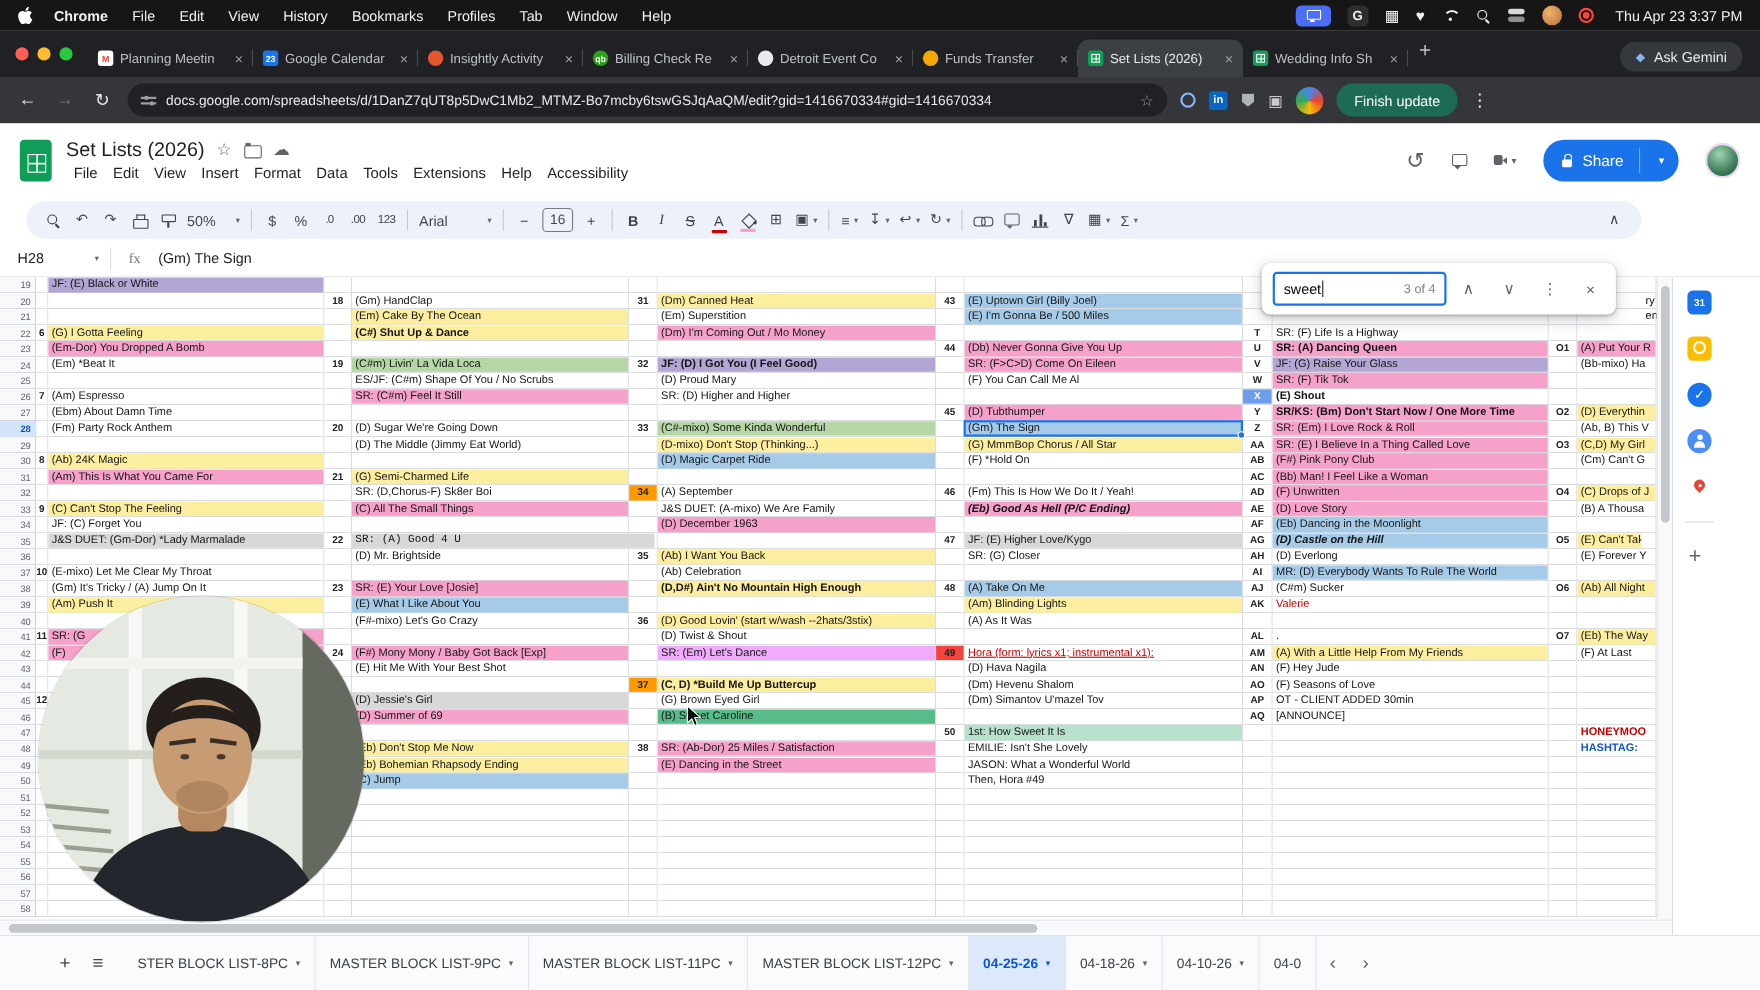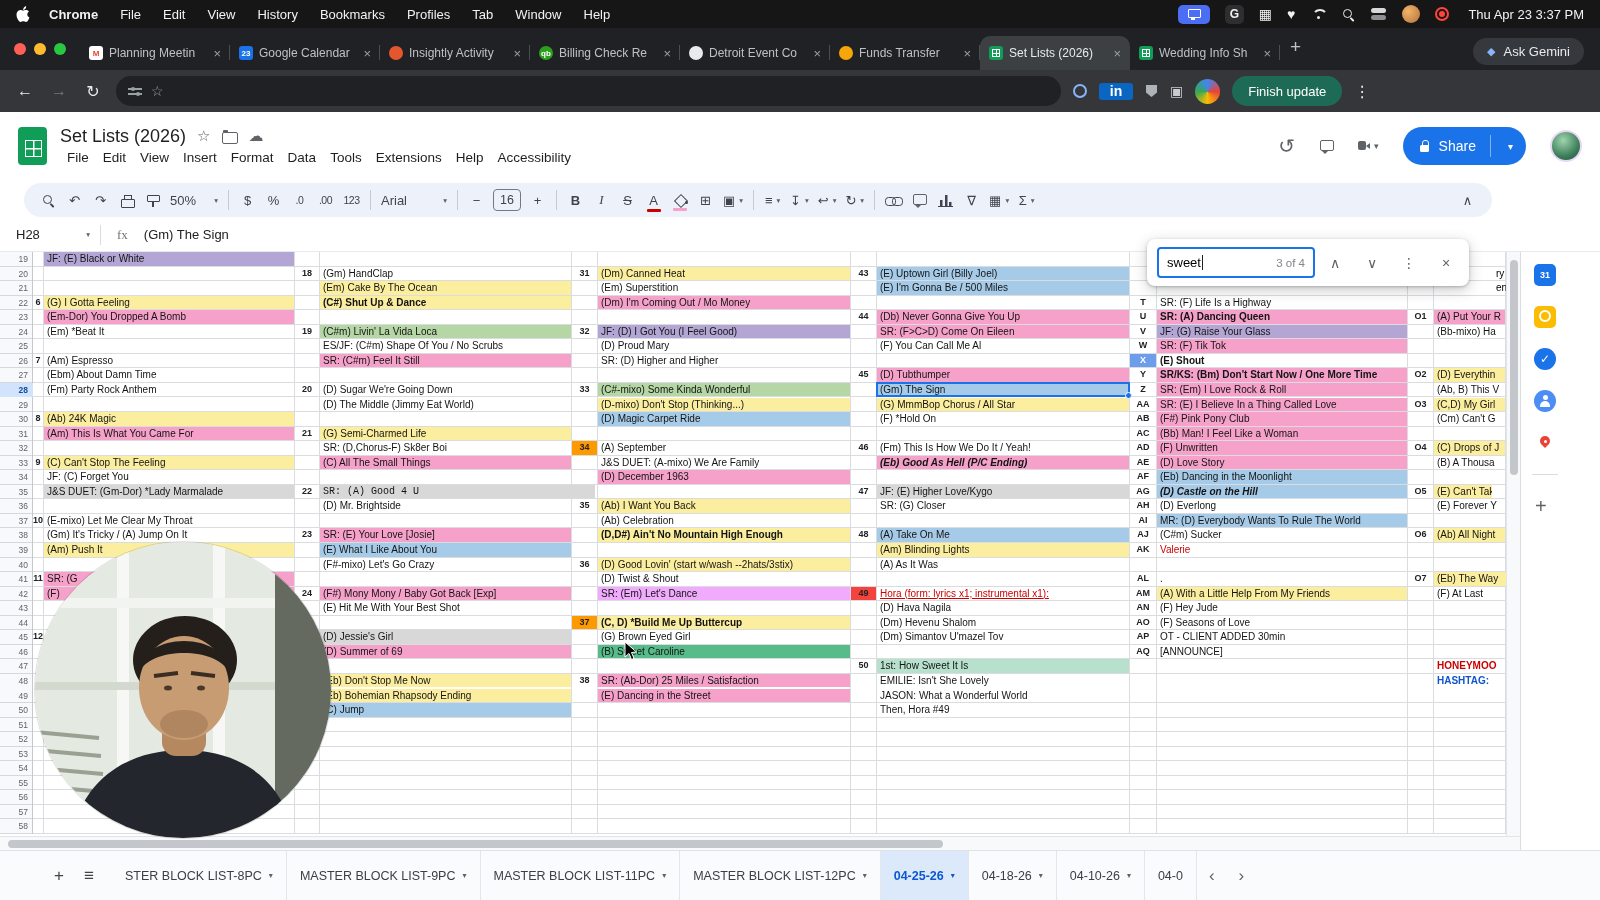--- a/index.html
+++ b/index.html
@@ -38,21 +38,21 @@
 #addrbar{position:absolute;top:70px;left:0;right:0;height:42px;background:#35363a;display:flex;align-items:center;gap:12px;padding:0 14px;z-index:58}
 .nav-ic{color:#e8eaed;font-size:16px;width:22px;text-align:center}
 .nav-ic.dim{color:#70757a}
 .urlpill{flex:1;max-width:945px;height:30px;background:#202124;border-radius:15px;display:flex;align-items:center;padding:0 12px;gap:9px;color:#e8eaed;font-size:12.5px}
 .urltxt{flex:1;white-space:nowrap;overflow:hidden}
 .star{color:#9aa0a6;font-size:14px}
 .i-tune{width:14px;height:14px;position:relative;flex:none}
 .i-tune::before{content:"";position:absolute;left:0;right:0;top:4px;height:1.5px;background:#9aa0a6;box-shadow:0 5px 0 #9aa0a6}
 .i-tune::after{content:"";position:absolute;top:2.5px;left:3px;width:4px;height:4px;border-radius:50%;background:#9aa0a6;box-shadow:5px 5px 0 #9aa0a6}
 .ring{width:14px;height:14px;border:2px solid #8ab4f8;border-radius:50%;flex:none}
-.inbadge{width:34px;height:17px;background:#0a66c2;color:#fff;font-size:14px;font-weight:bold;border-radius:3px;display:flex;align-items:center;justify-content:center}
+.inbadge{width:17px;height:17px;background:#0a66c2;color:#fff;font-size:10px;font-weight:bold;border-radius:3px;display:flex;align-items:center;justify-content:center}
 .i-shield{width:13px;height:14px;position:relative}
 .i-shield::before{content:"";position:absolute;left:1px;top:1px;width:11px;height:12px;background:#aeb3ba;clip-path:polygon(0 0,100% 0,100% 62%,50% 100%,0 62%)}
 .extgrid{color:#c8ccd0;font-size:14px}
 .av2{width:25px;height:25px;border-radius:50%;background:conic-gradient(#4285f4,#ea4335,#fbbc04,#34a853,#4285f4)}
 .finish{background:#1d6b57;color:#fff;border:none;border-radius:15px;height:30px;padding:0 16px;font-size:13px;font-family:inherit}
 .kebab{color:#e8eaed;font-size:16px}
 
 #sheader{position:absolute;top:112px;left:0;right:0;height:68px;background:#fff;display:flex;align-items:center;padding:0 18px;z-index:40}
 .logo{width:29px;height:38px;background:#0f9d58;border-radius:4px;position:relative;flex:none}
 .logo::after{content:"";position:absolute;left:7px;top:13px;width:15px;height:15px;border:1.5px solid #fff;background:linear-gradient(#fff,#fff) center/100% 1.5px no-repeat,linear-gradient(90deg,#fff,#fff) center/1.5px 100% no-repeat}
@@ -270,20 +270,21 @@
       <span>Ask Gemini</span>
     </span>
 </div>
 
 <div id="addrbar">
   <span class="nav-ic">←</span>
   <span class="nav-ic dim">→</span>
   <span class="nav-ic">↻</span>
   <div class="urlpill">
     <span class="i-tune"></span>
+    <span class="urltxt">docs.google.com/spreadsheets/d/1DanZ7qUT8p5DwC1Mb2_MTMZ-Bo7mcby6tswGSJqAaQM/edit?gid=1416670334#gid=1416670334</span>
     <span class="star">☆</span>
   </div>
   <span class="ring"></span>
   <span class="inbadge">in</span>
   <span class="i-shield"></span>
   <span class="extgrid">▣</span>
   <span class="av2"></span>
   <button class="finish">Finish update</button>
   <span class="kebab">⋮</span>
 </div>
@@ -511,21 +512,21 @@
     <div class="ccell" style="left: 320px; width: 251px; top: 392.85px; background: rgb(246, 161, 201);">(D) Summer of 69</div>
     <div class="cnum" style="left: 295px; width: 24px; top: 421.95px;">26</div>
     <div class="ccell" style="left: 320px; width: 251px; top: 421.95px; background: rgb(251, 238, 158);">(Eb) Don't Stop Me Now</div>
     <div class="ccell" style="left: 320px; width: 251px; top: 436.5px; background: rgb(251, 238, 158);">(Eb) Bohemian Rhapsody Ending</div>
     <div class="ccell" style="left: 320px; width: 251px; top: 451.05px; background: rgb(166, 203, 232);">(C) Jump</div>
     <div class="cnum" style="left: 572px; width: 25px; top: 14.55px;">31</div>
     <div class="ccell" style="left: 598px; width: 252px; top: 14.55px; background: rgb(251, 238, 158);">(Dm) Canned Heat</div>
     <div class="ccell" style="left: 598px; width: 252px; top: 29.1px;">(Em) Superstition</div>
     <div class="ccell" style="left: 598px; width: 252px; top: 43.65px; background: rgb(246, 161, 201);">(Dm) I'm Coming Out / Mo Money</div>
     <div class="cnum" style="left: 572px; width: 25px; top: 72.75px;">32</div>
-    <div class="ccell" style="left: 598px; width: 252px; top: 72.75px; background: rgb(179, 166, 212);">JF: (D) I Got You (I Feel Good)</div>
+    <div class="ccell" style="left: 598px; width: 252px; top: 72.75px; background: rgb(179, 166, 212); font-weight: bold;">JF: (D) I Got You (I Feel Good)</div>
     <div class="ccell" style="left: 598px; width: 252px; top: 87.3px;">(D) Proud Mary</div>
     <div class="ccell" style="left: 598px; width: 252px; top: 101.85px;">SR: (D) Higher and Higher</div>
     <div class="cnum" style="left: 572px; width: 25px; top: 130.95px;">33</div>
     <div class="ccell" style="left: 598px; width: 252px; top: 130.95px; background: rgb(181, 214, 165);">(C#-mixo) Some Kinda Wonderful</div>
     <div class="ccell" style="left: 598px; width: 252px; top: 145.5px; background: rgb(251, 238, 158);">(D-mixo) Don't Stop (Thinking...)</div>
     <div class="ccell" style="left: 598px; width: 252px; top: 160.05px; background: rgb(166, 203, 232);">(D) Magic Carpet Ride</div>
     <div class="cnum" style="left: 572px; width: 25px; top: 189.15px; background: rgb(255, 153, 0);">34</div>
     <div class="ccell" style="left: 598px; width: 252px; top: 189.15px;">(A) September</div>
     <div class="ccell" style="left: 598px; width: 252px; top: 203.7px;">J&amp;S DUET: (A-mixo) We Are Family</div>
     <div class="ccell" style="left: 598px; width: 252px; top: 218.25px; background: rgb(246, 161, 201);">(D) December 1963</div>

